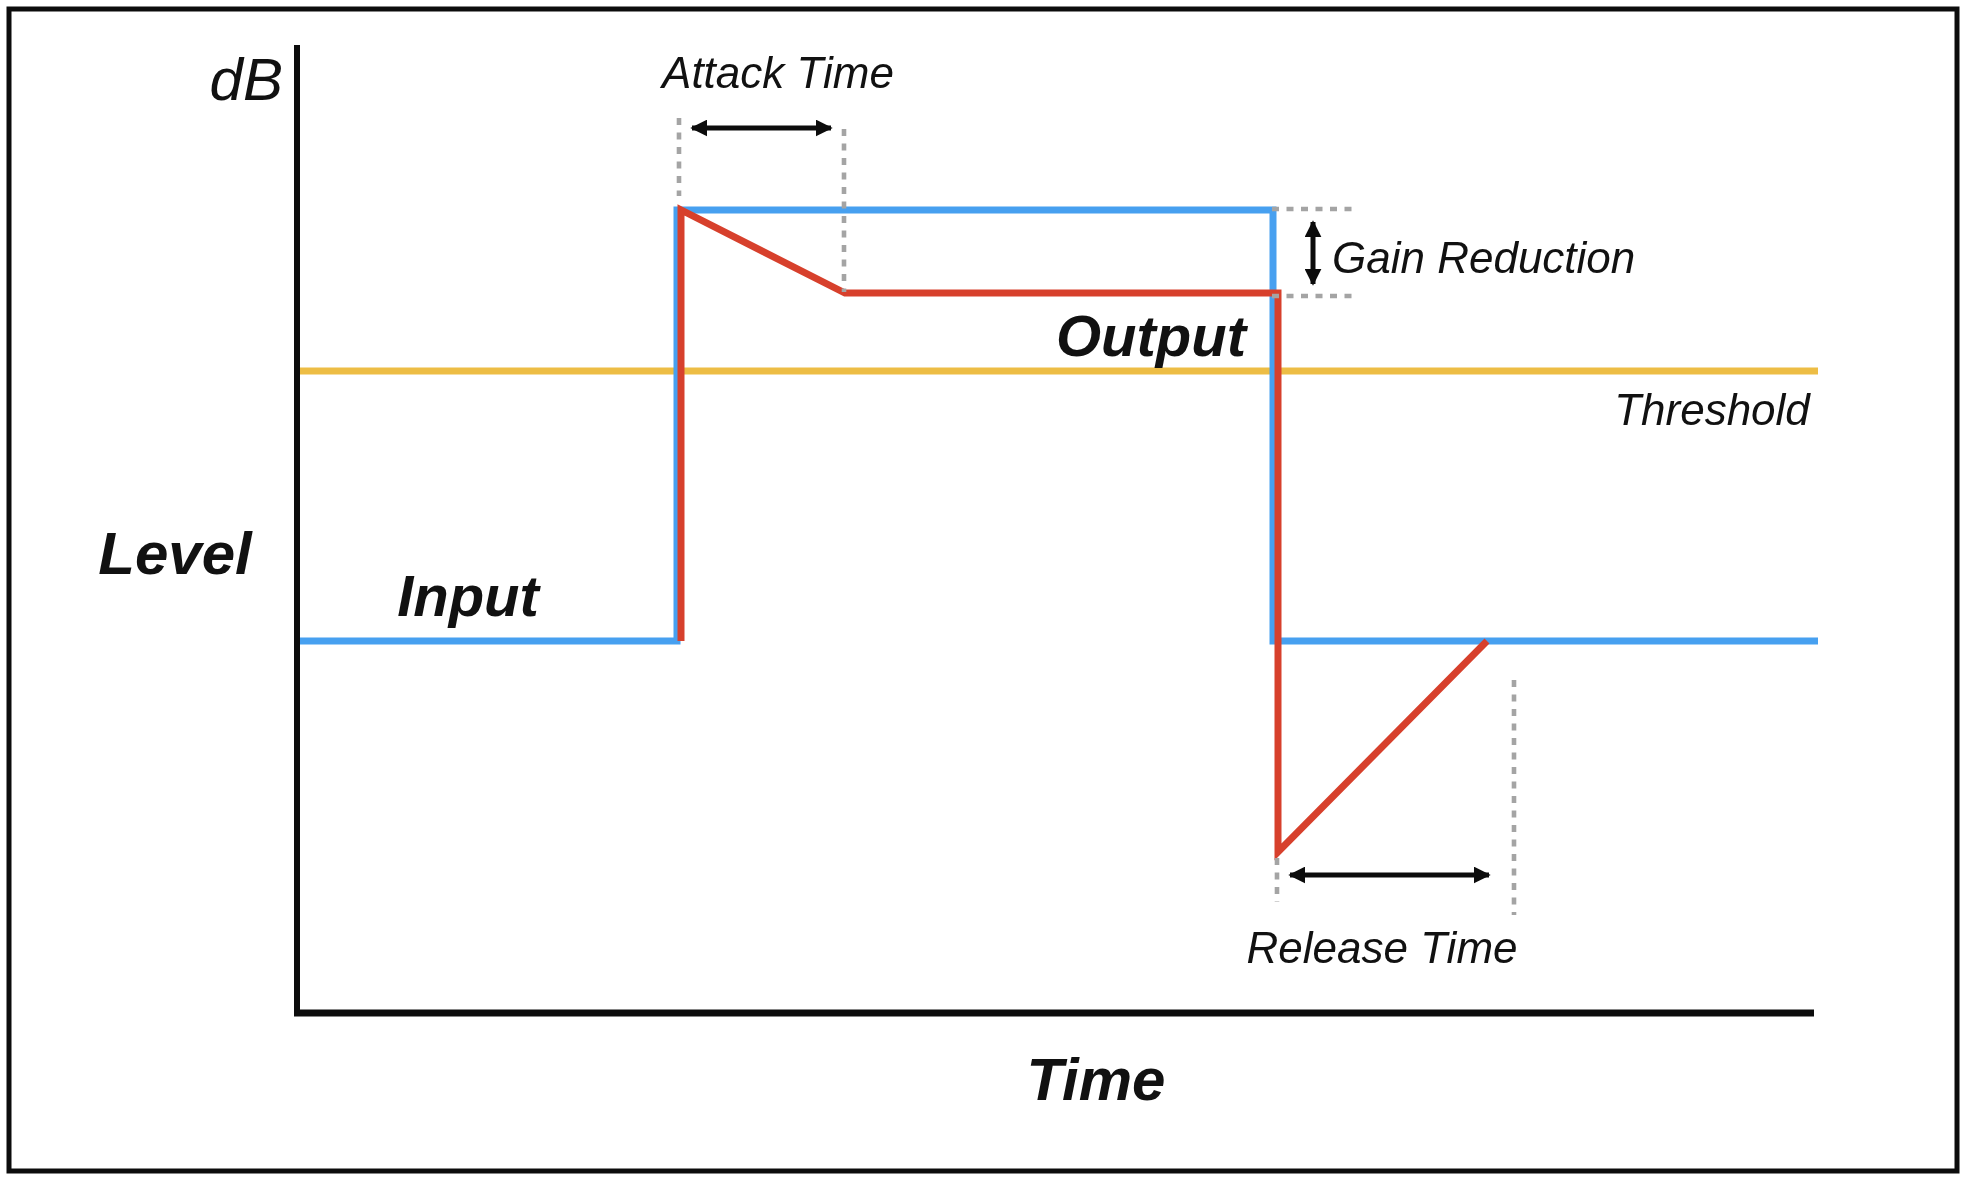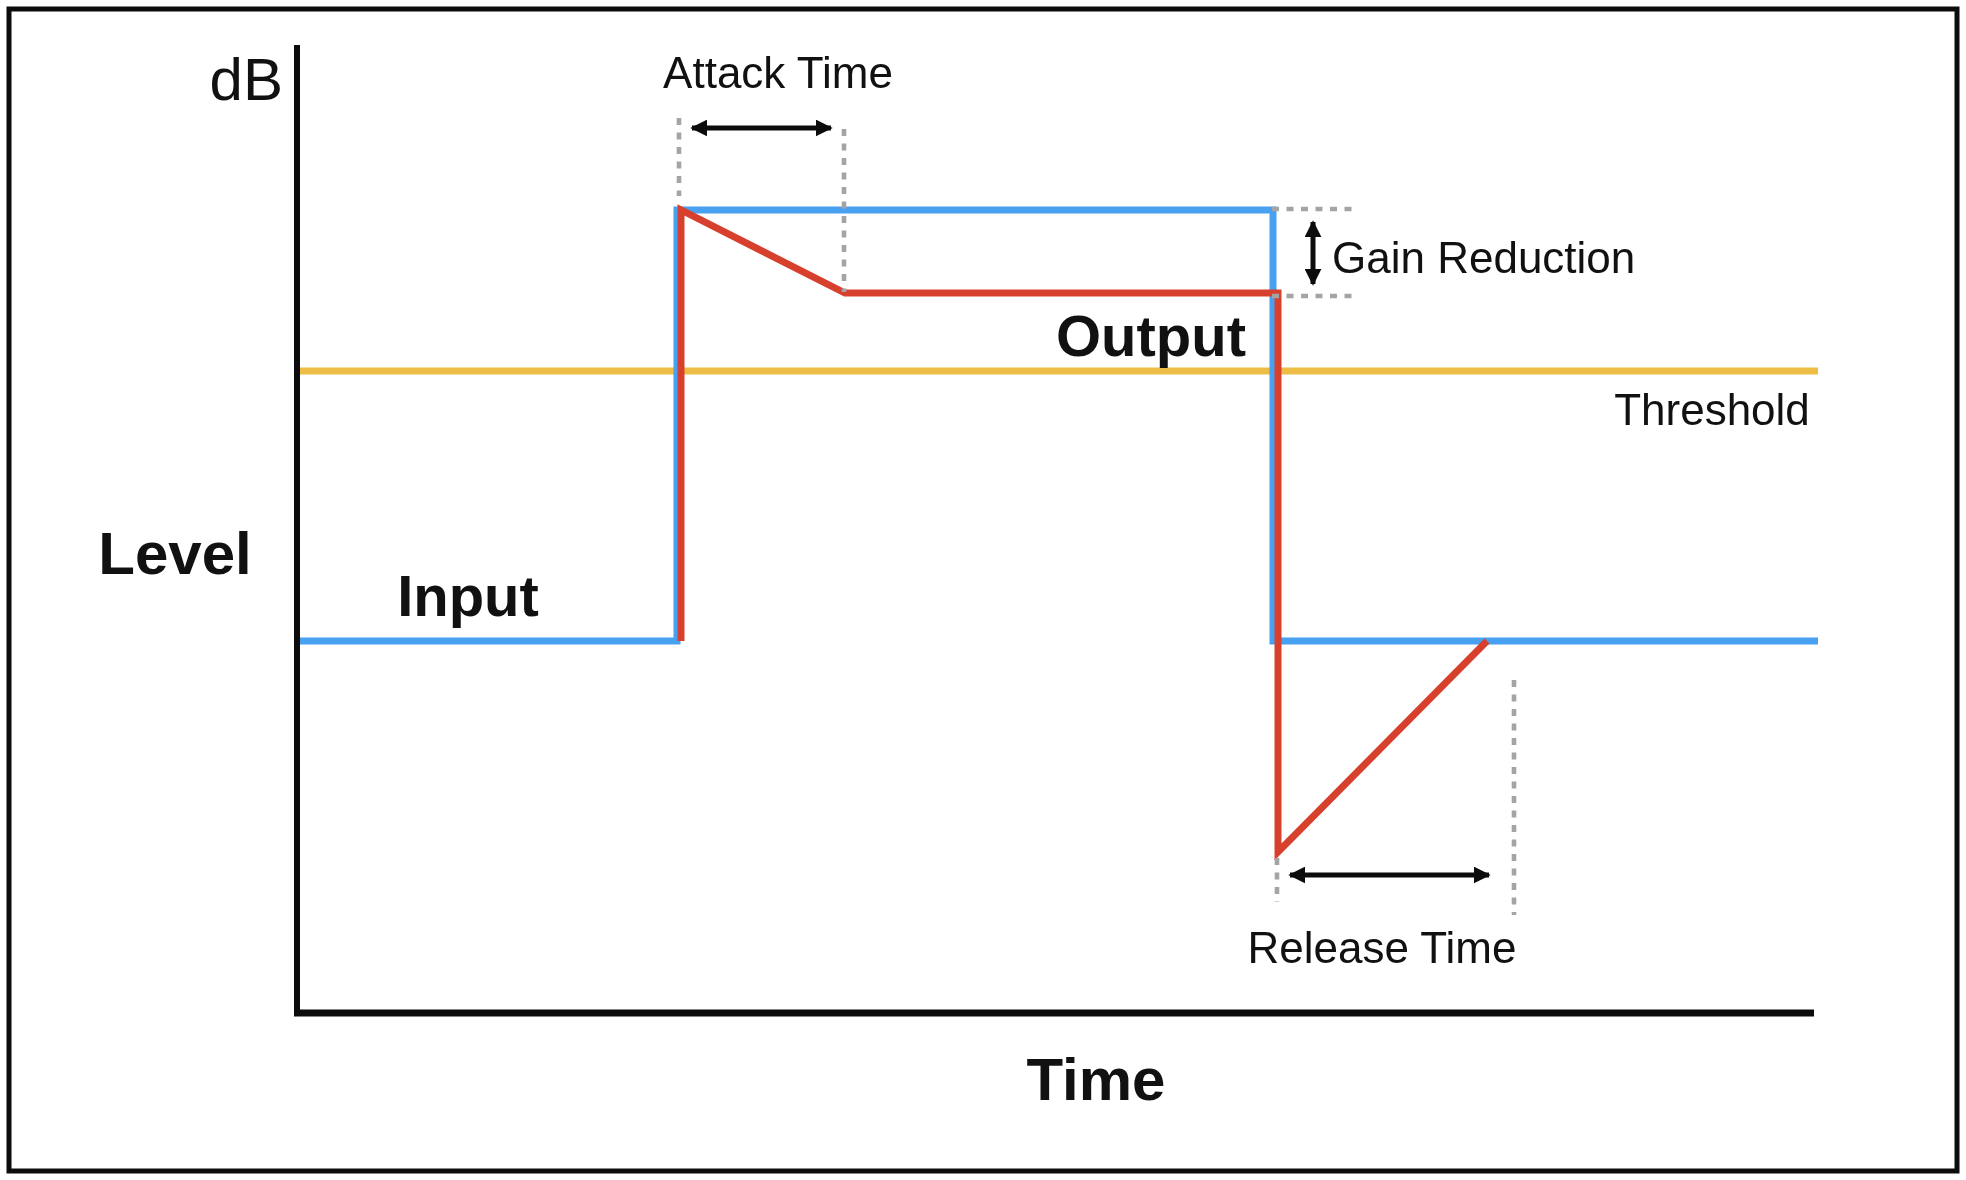--- a/index.html
+++ b/index.html
@@ -1,16 +1,16 @@
 <!DOCTYPE html>
 <html><head>
 <meta charset="utf-8">
 <style>
   html,body{margin:0;padding:0;background:#ffffff;}
-  .stage{position:relative;width:1966px;height:1180px;background:#ffffff;overflow:hidden;}
+  .stage{position:relative;width:1966px;height:1180px;background:#ffffff;overflow:hidden;font-style:italic;}
   svg{display:block;font-family:"Liberation Sans",sans-serif;}
   text{fill:#111111;}
   .axis{stroke:#0c0c0c;fill:none;}
   .border-rect{fill:none;stroke:#0c0c0c;stroke-width:5;}
   .signal{fill:none;stroke-linejoin:miter;stroke-linecap:butt;}
   .guide{stroke:#a4a4a4;stroke-width:4.6;fill:none;stroke-dasharray:7 7.5;}
   .arrow{stroke:#0c0c0c;stroke-width:5;fill:none;}
   .lbl-big{font-size:60px;font-weight:700;}
   .lbl-unit{font-size:60px;font-weight:400;}
   .lbl-series{font-size:58px;font-weight:700;}

